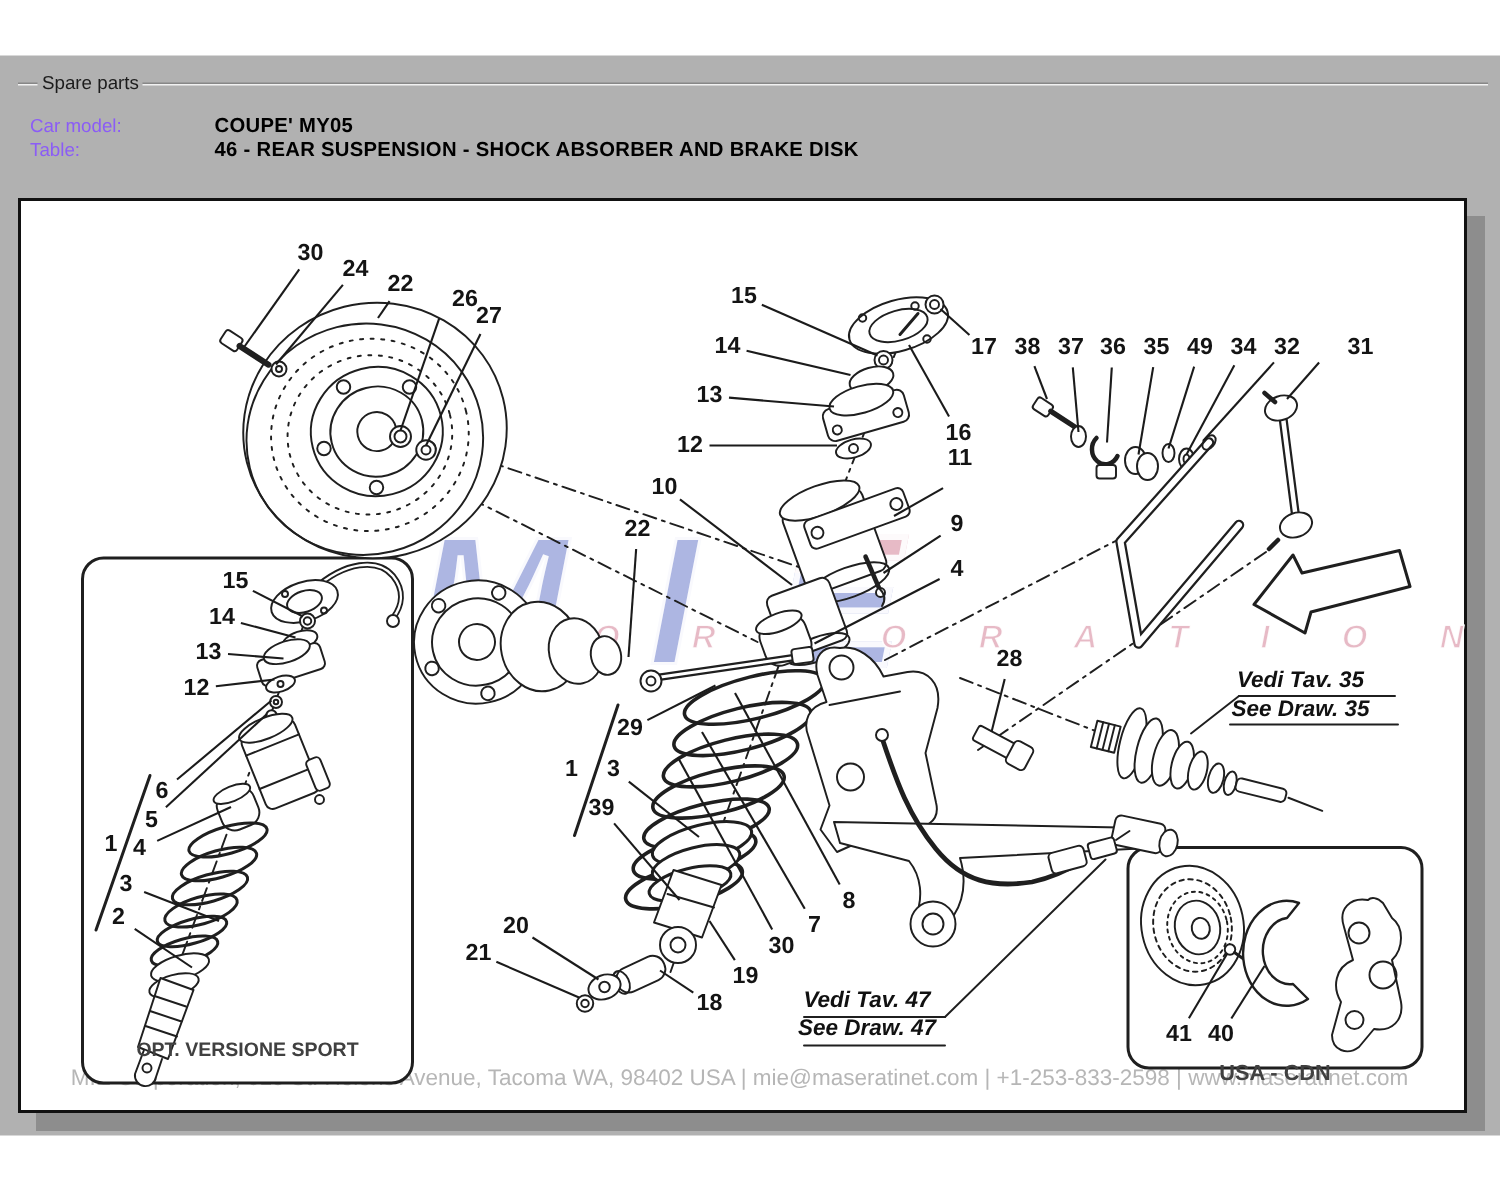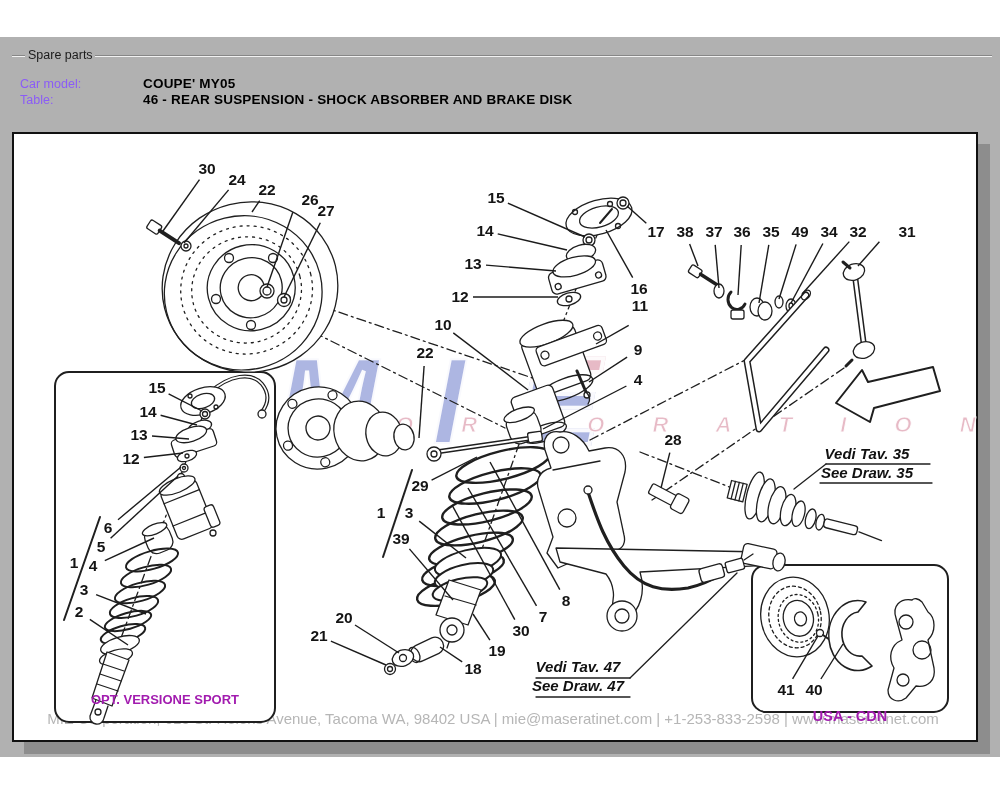--- a/index.html
+++ b/index.html
@@ -19,21 +19,21 @@
           -webkit-background-clip:text;background-clip:text;color:transparent;}
   #wm-corp{left:332px;top:412px;font-size:22px;letter-spacing:21px;color:#e7bac6;
           -webkit-text-stroke:1px rgba(255,255,255,.9);}
   .footer{position:absolute;left:14px;top:710px;width:958px;text-align:center;font-size:15px;
           color:#b6b6b6;z-index:4;white-space:nowrap;}
   #art{position:absolute;left:0;top:0;z-index:5;pointer-events:none;}
   .note{position:absolute;z-index:6;font-weight:700;font-style:italic;font-size:15px;color:#111;
         text-align:center;line-height:19px;width:150px;}
   #note35{left:792px;top:444px;}
   #note47{left:503px;top:657px;}
-  .boxlabel{position:absolute;z-index:6;font-weight:700;color:#a21caf;text-align:center;}
+  .boxlabel{position:absolute;z-index:6;font-weight:700;color:#404040;text-align:center;}
   #opt-label{left:55px;top:692px;width:220px;font-size:13px;line-height:16px;}
   #usa-label{left:752px;top:708px;width:196px;font-size:14.5px;}
   #callout-layer{position:absolute;left:0;top:0;width:1000px;height:800px;z-index:7;pointer-events:none;}
   .callout{position:absolute;transform:translate(-50%,-50%);font-weight:700;font-size:15.5px;color:#141414;}
 </style>
 </head>
 <body>
 
 <div class="gray-band"></div>
 

